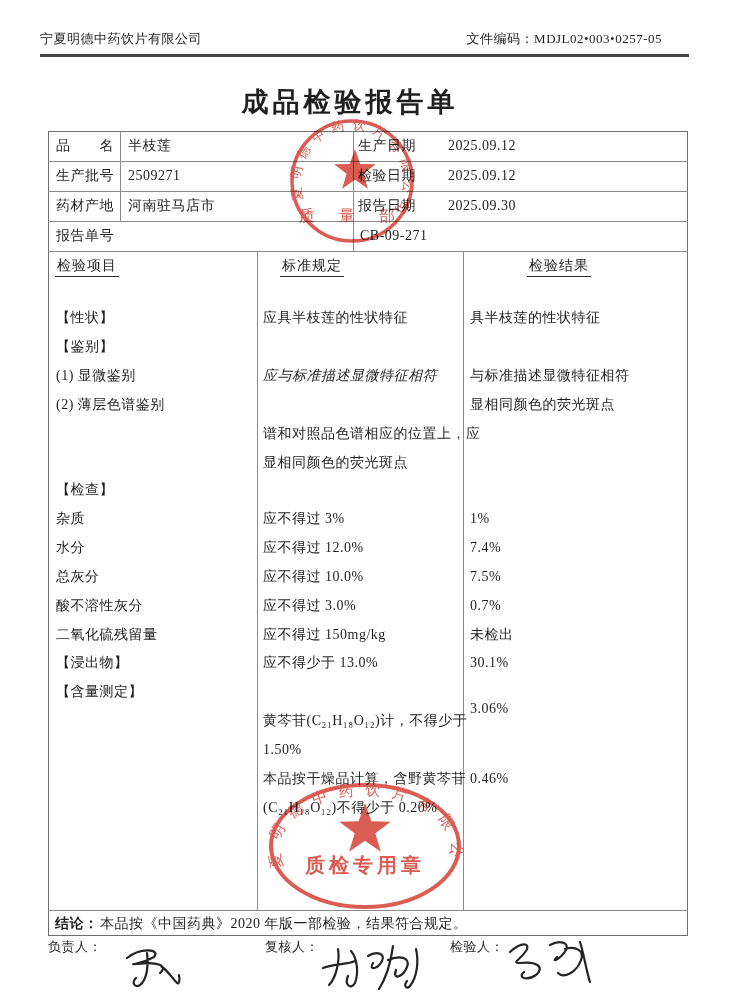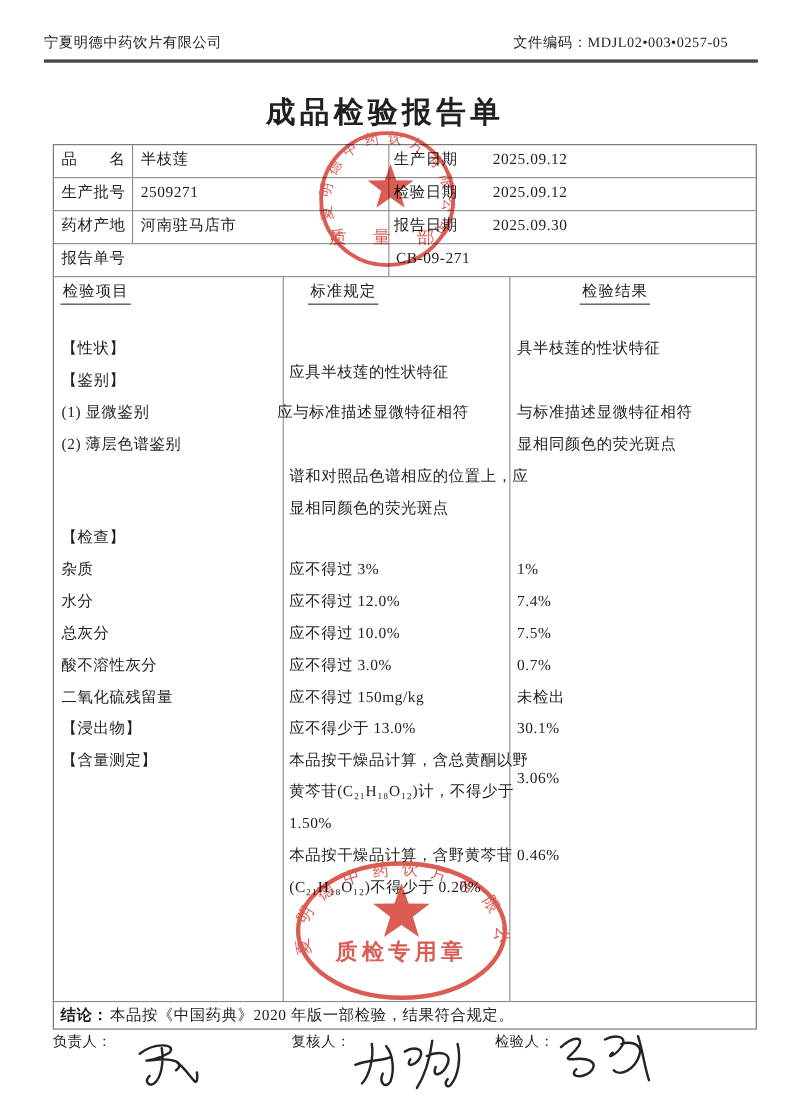--- a/index.html
+++ b/index.html
@@ -59,27 +59,27 @@
   <span class="t" style="left:448px;top:199px;">2025.09.30</span>
 
   <span class="t" style="left:56px;top:229px;">报告单号</span>
   <span class="t" style="left:360px;top:229px;">CB-09-271</span>
 
   <span class="t thead" style="left:55px;top:259px;">检验项目</span>
   <span class="t thead" style="left:280px;top:259px;">标准规定</span>
   <span class="t thead" style="left:527px;top:259px;">检验结果</span>
 
   <span class="t" style="left:56px;top:311px;">【性状】</span>
-  <span class="t" style="left:263px;top:311px;margin-top:22px;">应具半枝莲的性状特征</span>
+  <span class="t" style="left:263px;top:311px;">应具半枝莲的性状特征</span>
   <span class="t" style="left:470px;top:311px;">具半枝莲的性状特征</span>
 
   <span class="t" style="left:56px;top:340px;">【鉴别】</span>
 
   <span class="t" style="left:56px;top:369px;">(1) 显微鉴别</span>
-  <span class="t" style="left:252px;top:369px;">应与标准描述显微特征相符</span>
+  <span class="t" style="left:263px;top:369px;font-style:italic;">应与标准描述显微特征相符</span>
   <span class="t" style="left:470px;top:369px;">与标准描述显微特征相符</span>
 
   <span class="t" style="left:56px;top:398px;">(2) 薄层色谱鉴别</span>
   <span class="t" style="left:470px;top:398px;">显相同颜色的荧光斑点</span>
 
   <span class="t" style="left:263px;top:427px;">谱和对照品色谱相应的位置上，应</span>
   <span class="t" style="left:263px;top:456px;">显相同颜色的荧光斑点</span>
 
   <span class="t" style="left:56px;top:483px;">【检查】</span>
 
@@ -101,21 +101,20 @@
 
   <span class="t" style="left:56px;top:628px;">二氧化硫残留量</span>
   <span class="t" style="left:263px;top:628px;">应不得过 150mg/kg</span>
   <span class="t" style="left:470px;top:628px;">未检出</span>
 
   <span class="t" style="left:56px;top:656px;">【浸出物】</span>
   <span class="t" style="left:263px;top:656px;">应不得少于 13.0%</span>
   <span class="t" style="left:470px;top:656px;">30.1%</span>
 
   <span class="t" style="left:56px;top:685px;">【含量测定】</span>
-  <span class="t" style="left:263px;top:685px;">本品按干燥品计算，含总黄酮以野</span>
   <span class="t" style="left:470px;top:685px;margin-top:17px;">3.06%</span>
 
   <span class="t" style="left:263px;top:714px;">黄芩苷(C₂₁H₁₈O₁₂)计，不得少于</span>
   <span class="t" style="left:263px;top:743px;">1.50%</span>
 
   <span class="t" style="left:263px;top:772px;">本品按干燥品计算，含野黄芩苷</span>
   <span class="t" style="left:470px;top:772px;text-align:center;">0.46%</span>
 
   <span class="t" style="left:263px;top:801px;">(C₂₁H₁₈O₁₂)不得少于 0.20%</span>
 

